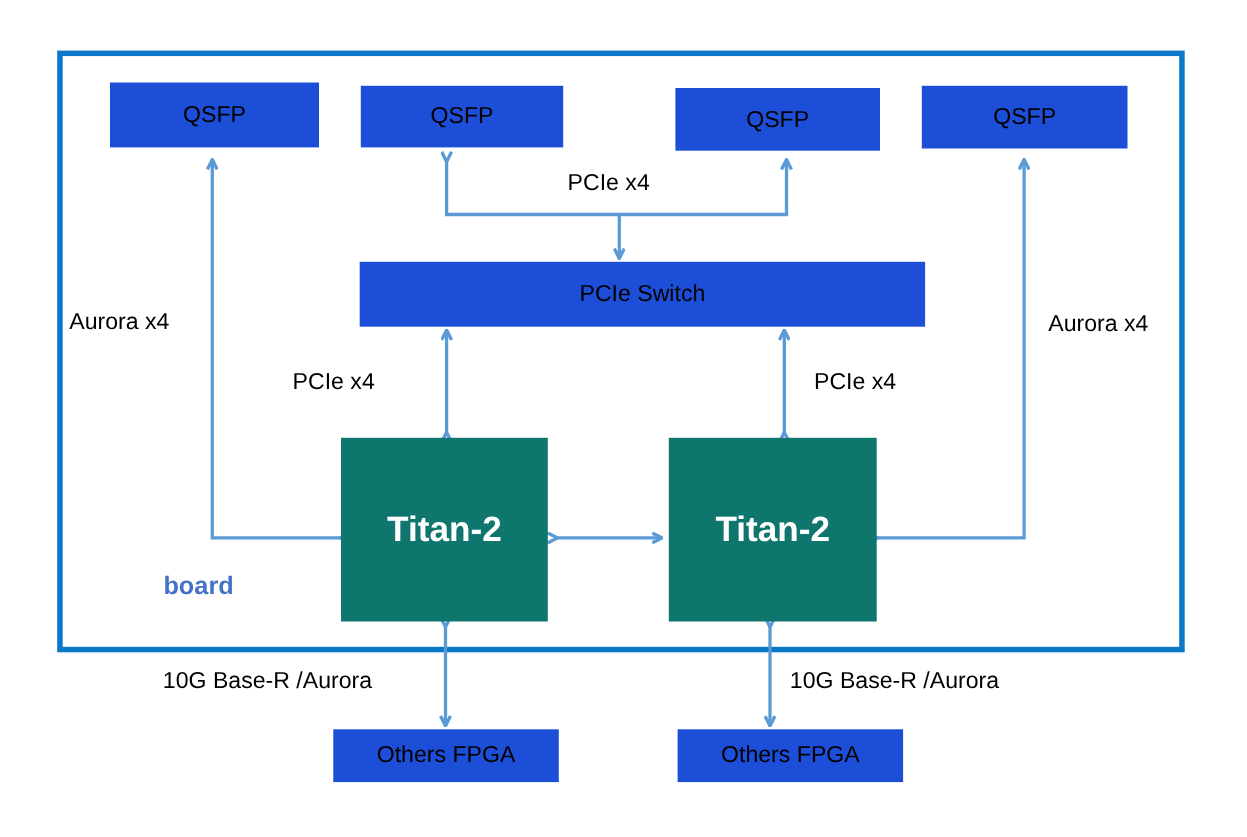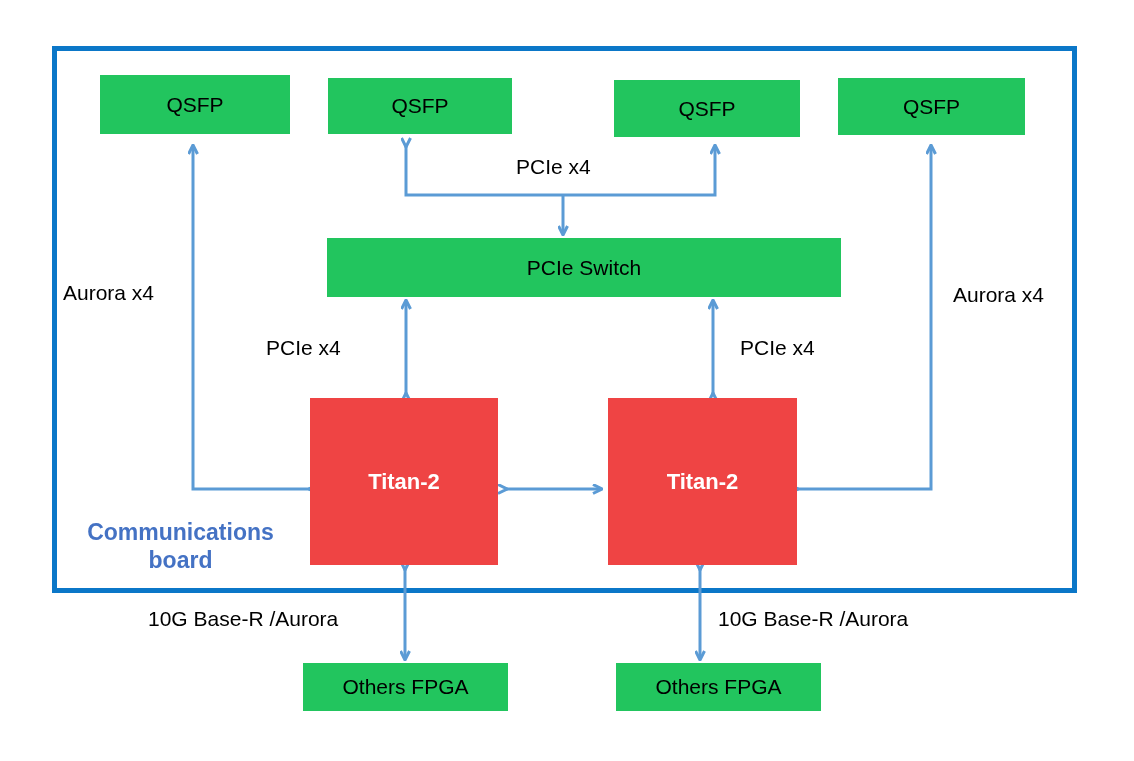--- a/index.html
+++ b/index.html
@@ -24,38 +24,38 @@
     top: 46px;
     width: 1025px;
     height: 547px;
     border: 5px solid #0B77C8;
     box-sizing: border-box;
     background: transparent;
   }
   
   .gray-box {
     position: absolute;
-    background: #22c55e;
+    background: #1d4ed8;
     display: flex;
     align-items: center;
     justify-content: center;
     color: #000000;
     font-size: 21px;
     font-family: "Liberation Sans", sans-serif;
     box-sizing: border-box;
   }
   
   .blue-box {
     position: absolute;
-    background: #ef4444;
+    background: #0f766e;
     display: flex;
     align-items: center;
     justify-content: center;
     color: #ffffff;
-    font-size: 22px;
+    font-size: 32px;
     font-weight: bold;
     font-family: "Liberation Sans", sans-serif;
     box-sizing: border-box;
   }
   
   .label {
     position: absolute;
     color: #000000;
     font-size: 21px;
     font-family: Liberation Sans, sans-serif;
@@ -177,17 +177,16 @@
 
   <div class="label" style="left:266px; top:336px;">PCIe x4</div>
 
   <div class="label" style="left:740px; top:336px;">PCIe x4</div>
 
   <div class="label" style="left:148px; top:607px;">10G Base-R /Aurora</div>
 
   <div class="label" style="left:718px; top:607px;">10G Base-R /Aurora</div>
 
   <div class="board-label" style="left:68px; top:518px; width:225px;">
-    <div>Communications</div>
     <div>board</div>
   </div>
 
 </div>
 
 </body></html>

